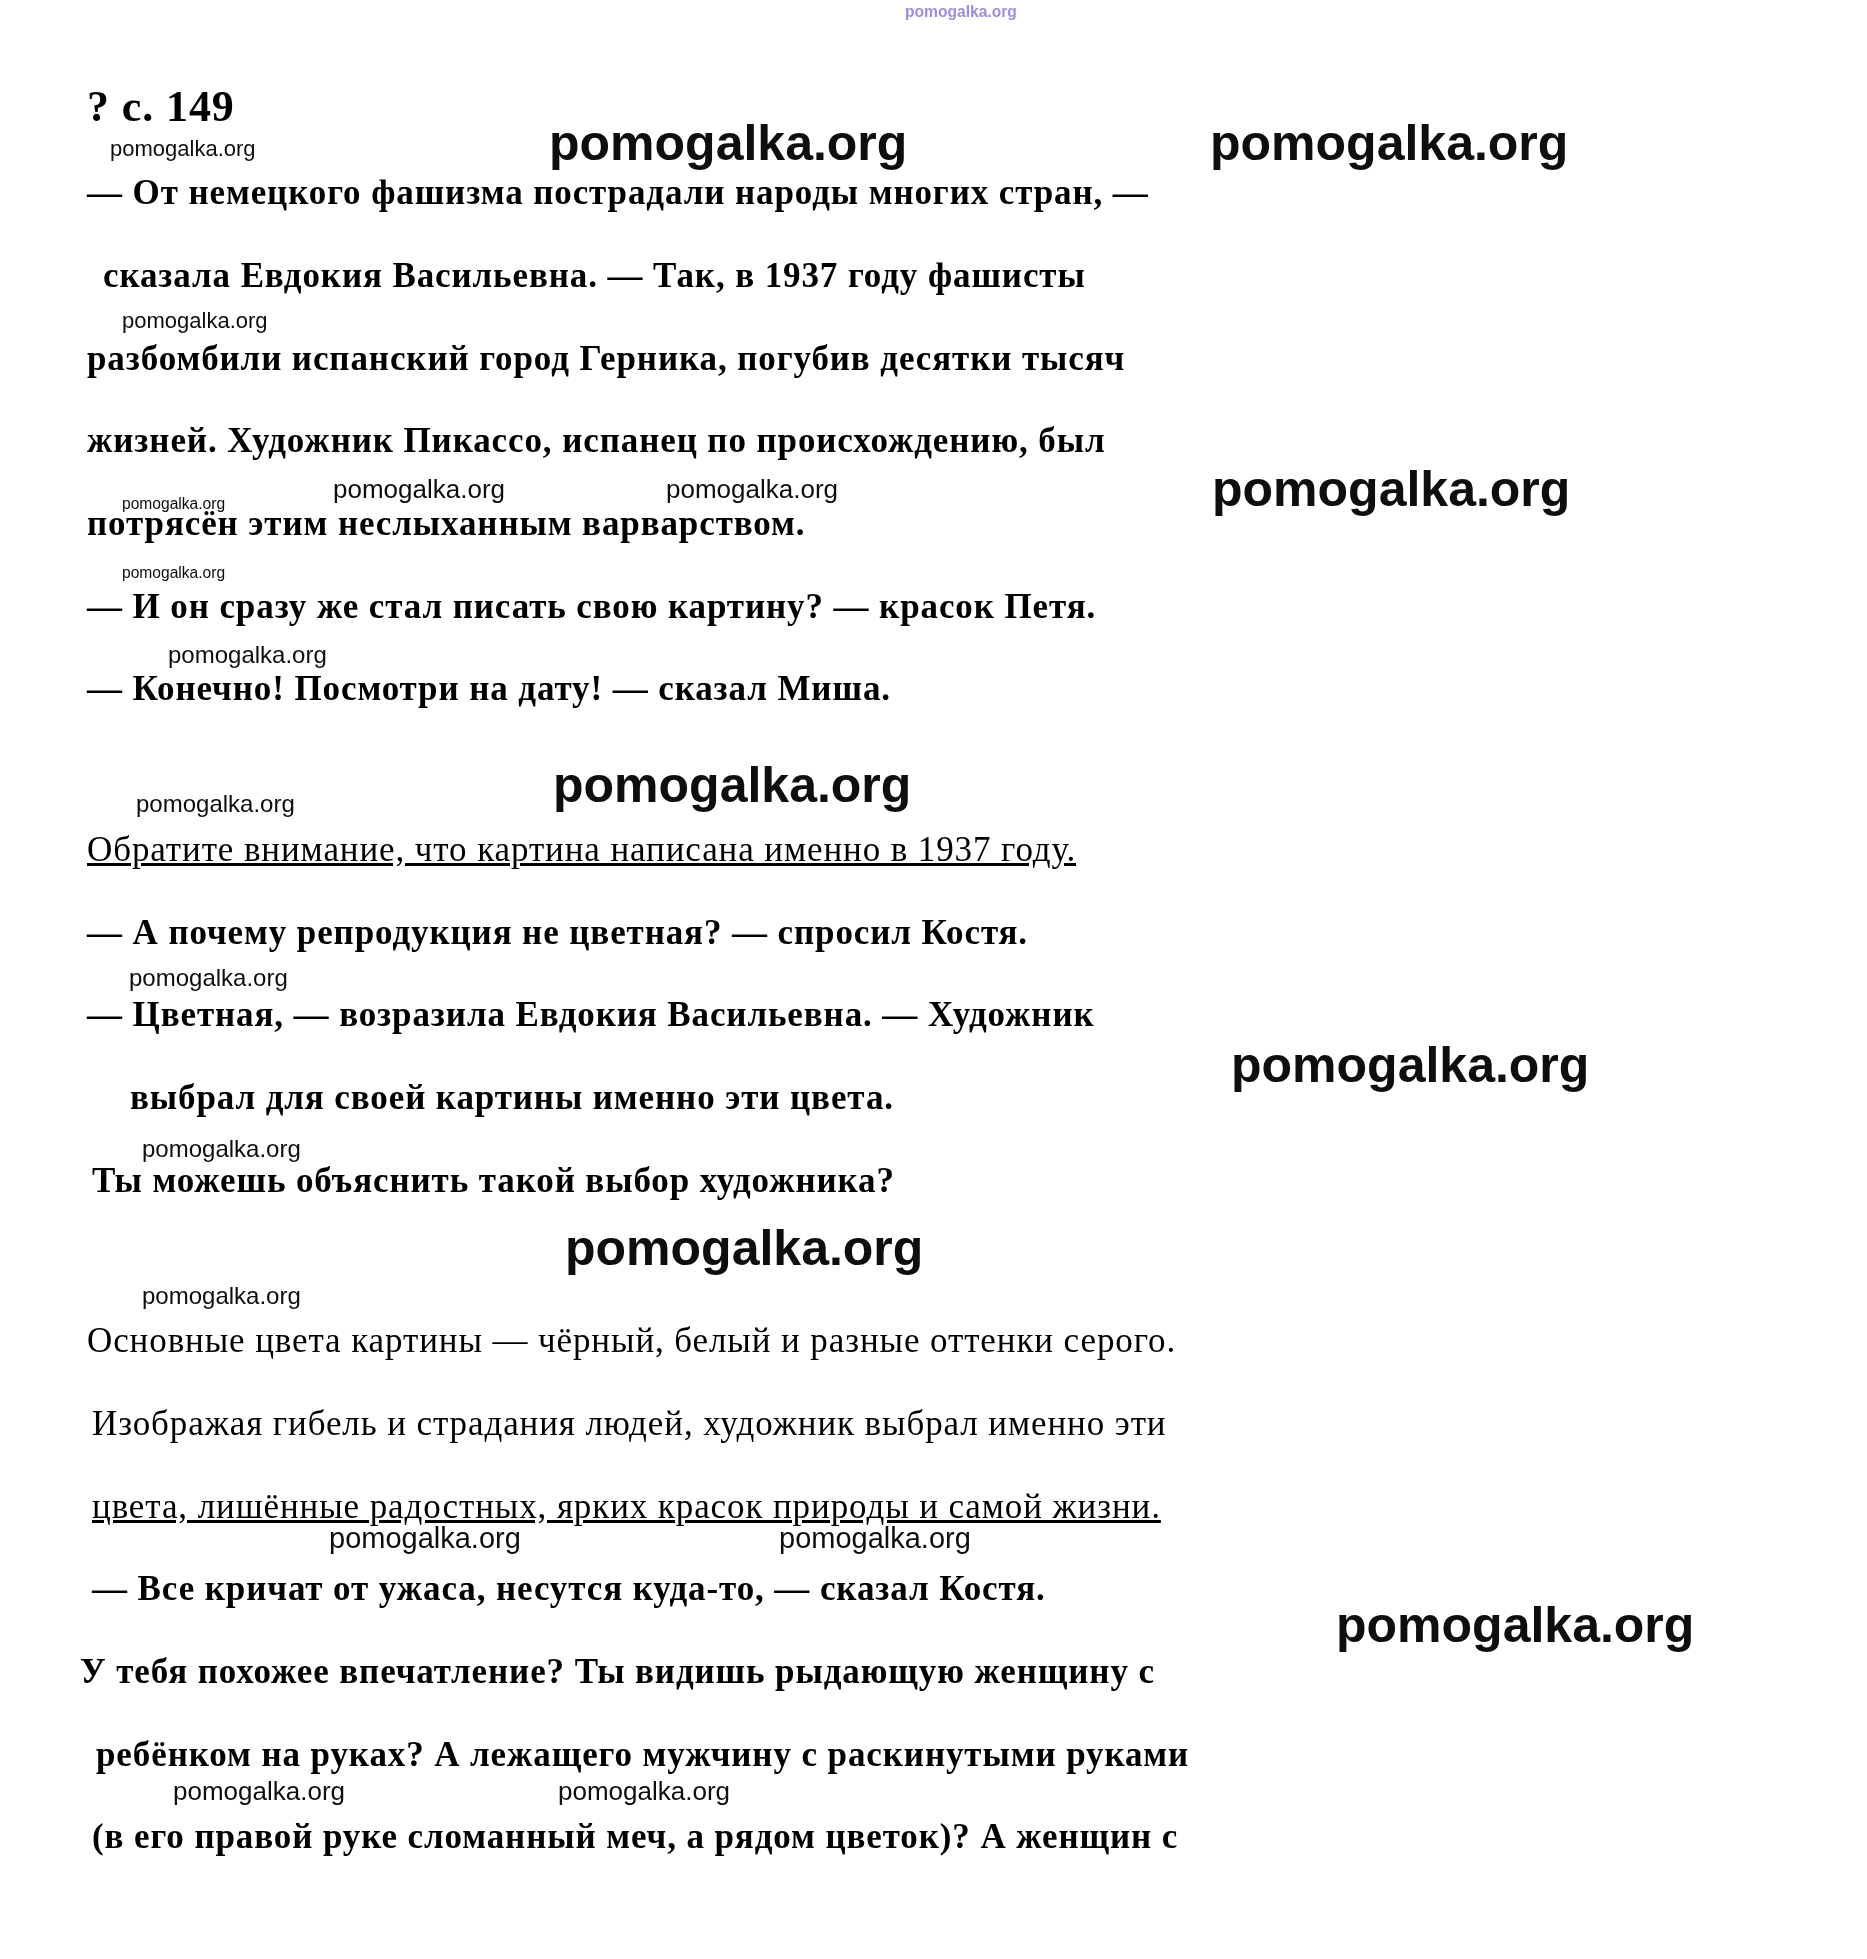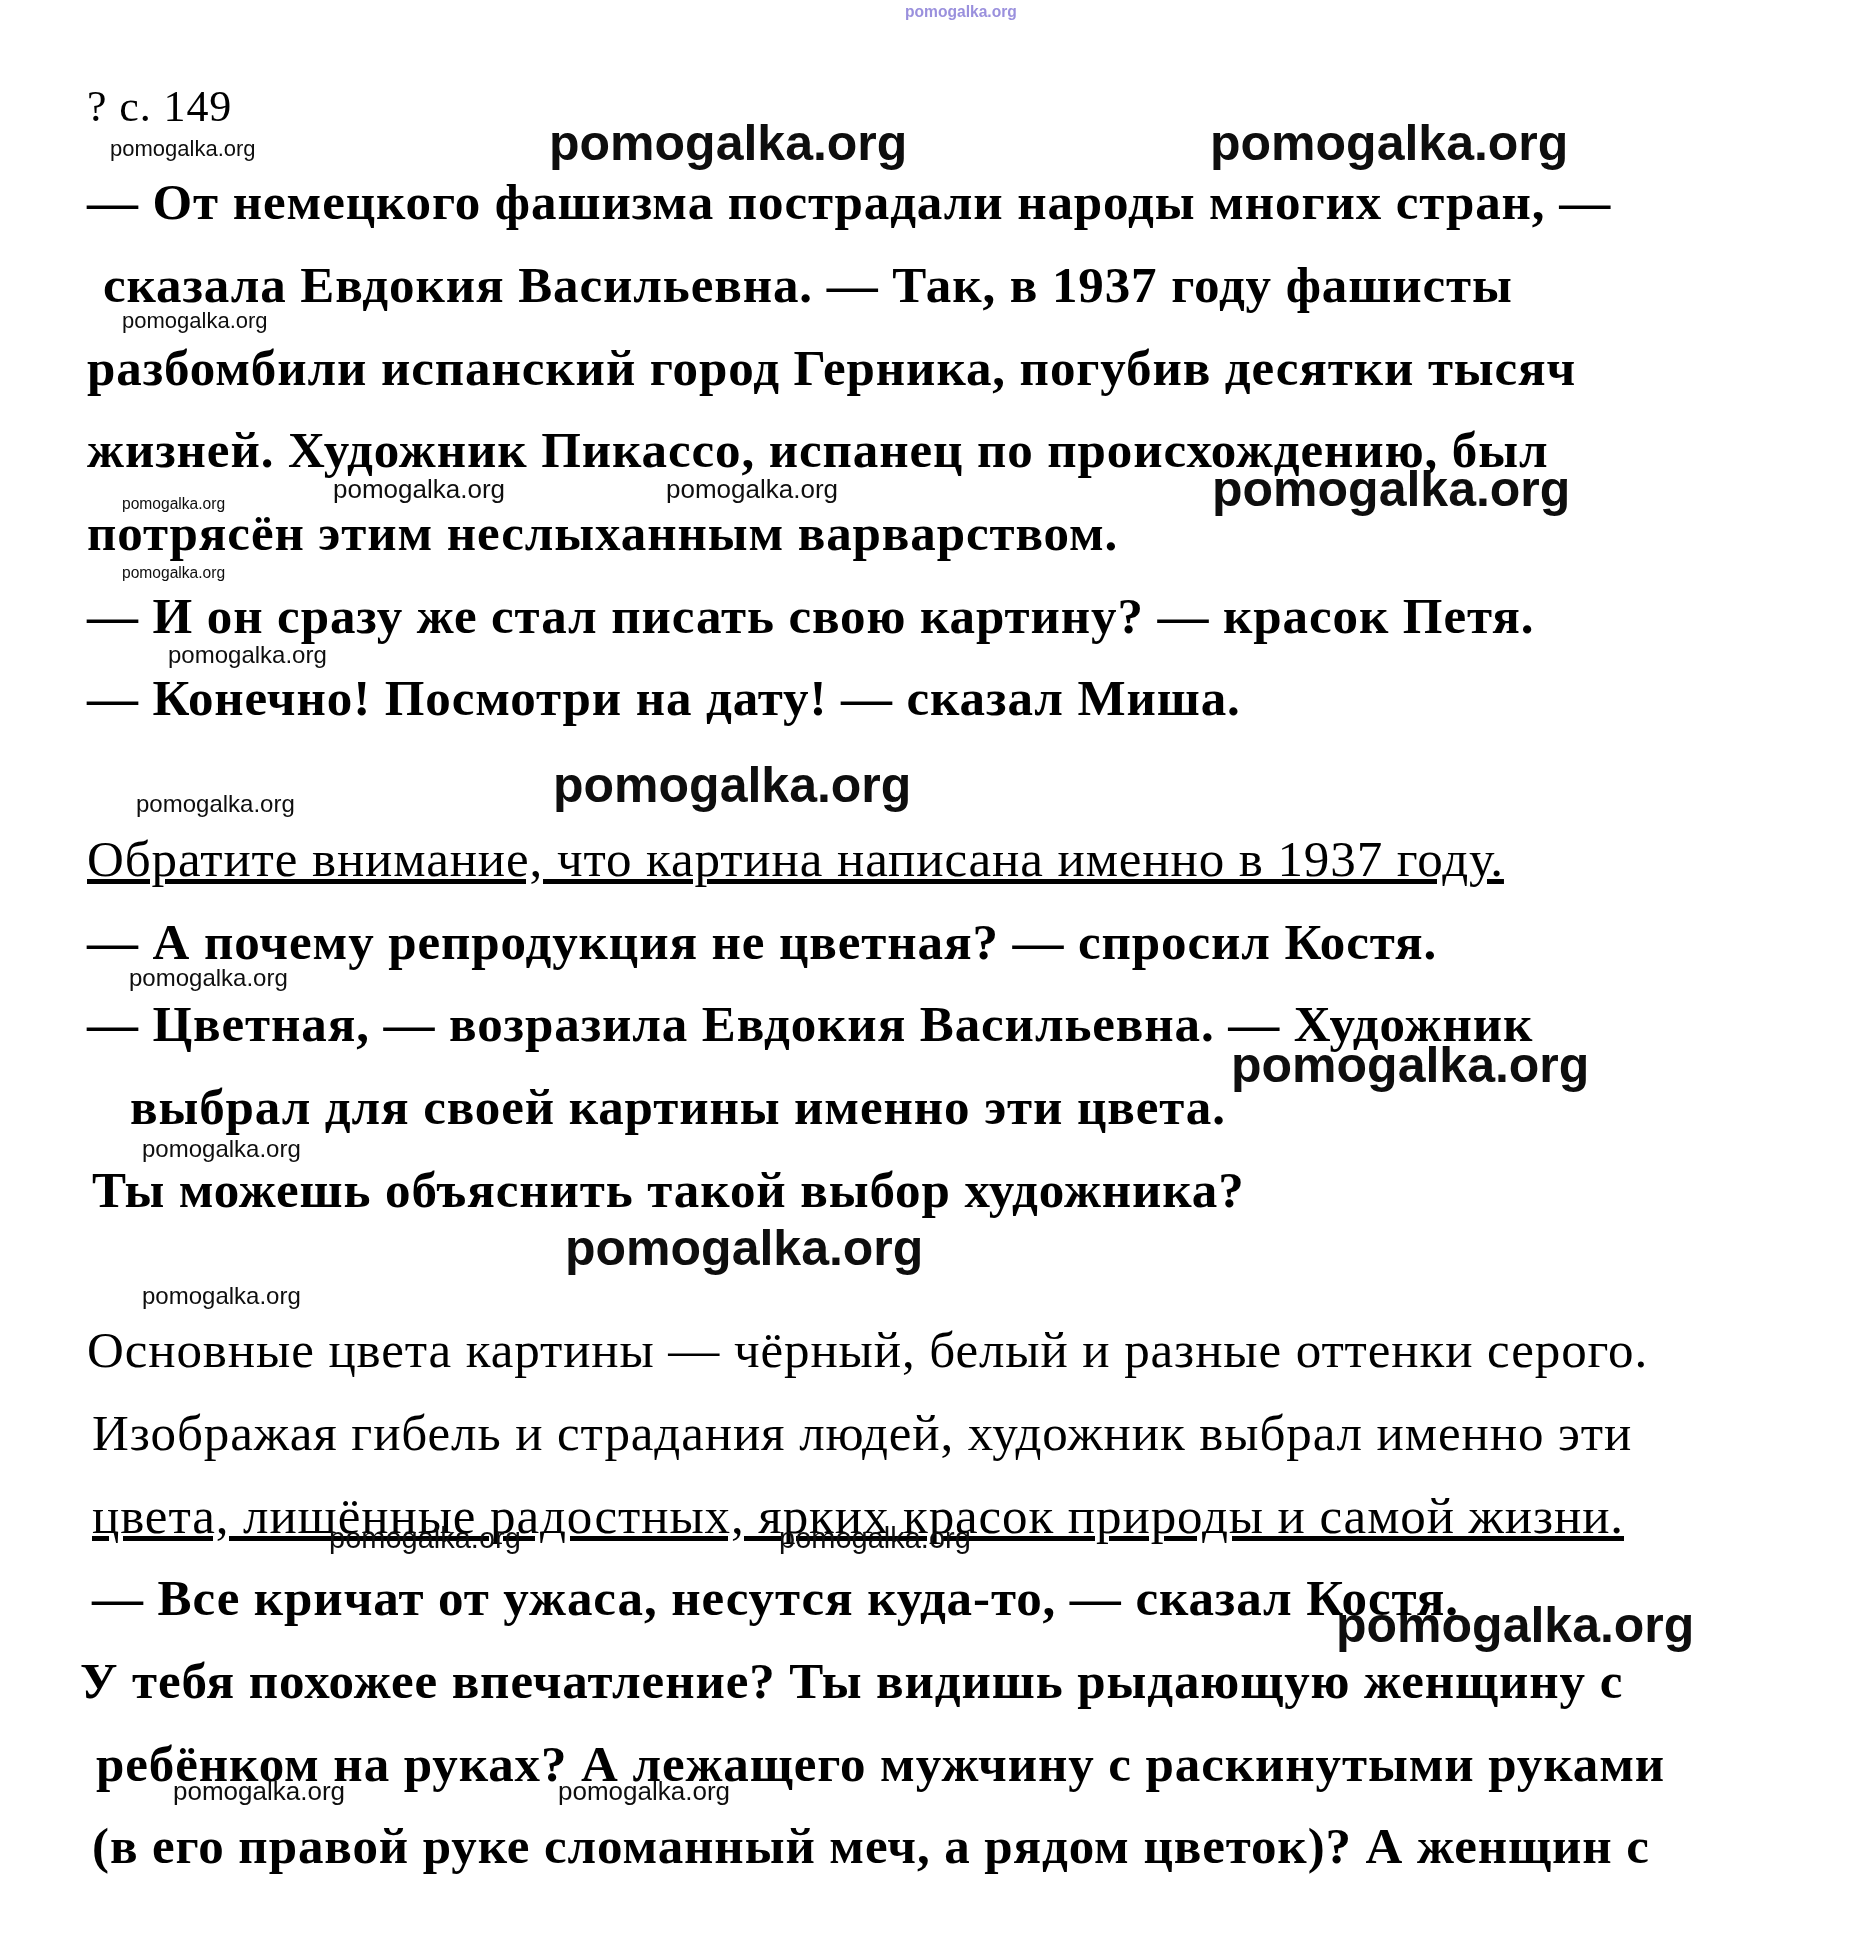--- a/index.html
+++ b/index.html
@@ -11,28 +11,28 @@
       position: relative;
       width: 1868px;
       height: 1960px;
       background: #ffffff;
       overflow: hidden;
       font-family: "Liberation Serif", "DejaVu Serif", serif;
       color: #000000;
     }
     .heading {
       position: absolute;
-      font-weight: 400;
+      font-weight: 700;
       white-space: nowrap;
       letter-spacing: 0.9px;
     }
     .line {
       position: absolute;
       white-space: nowrap;
-      font-size: 51px;
+      font-size: 35px;
       letter-spacing: 0.9px;
       line-height: 1.1;
     }
     .line.bold {
       font-weight: 700;
     }
     .wm {
       position: absolute;
       font-family: "Liberation Sans", "DejaVu Sans", sans-serif;
       white-space: nowrap;

